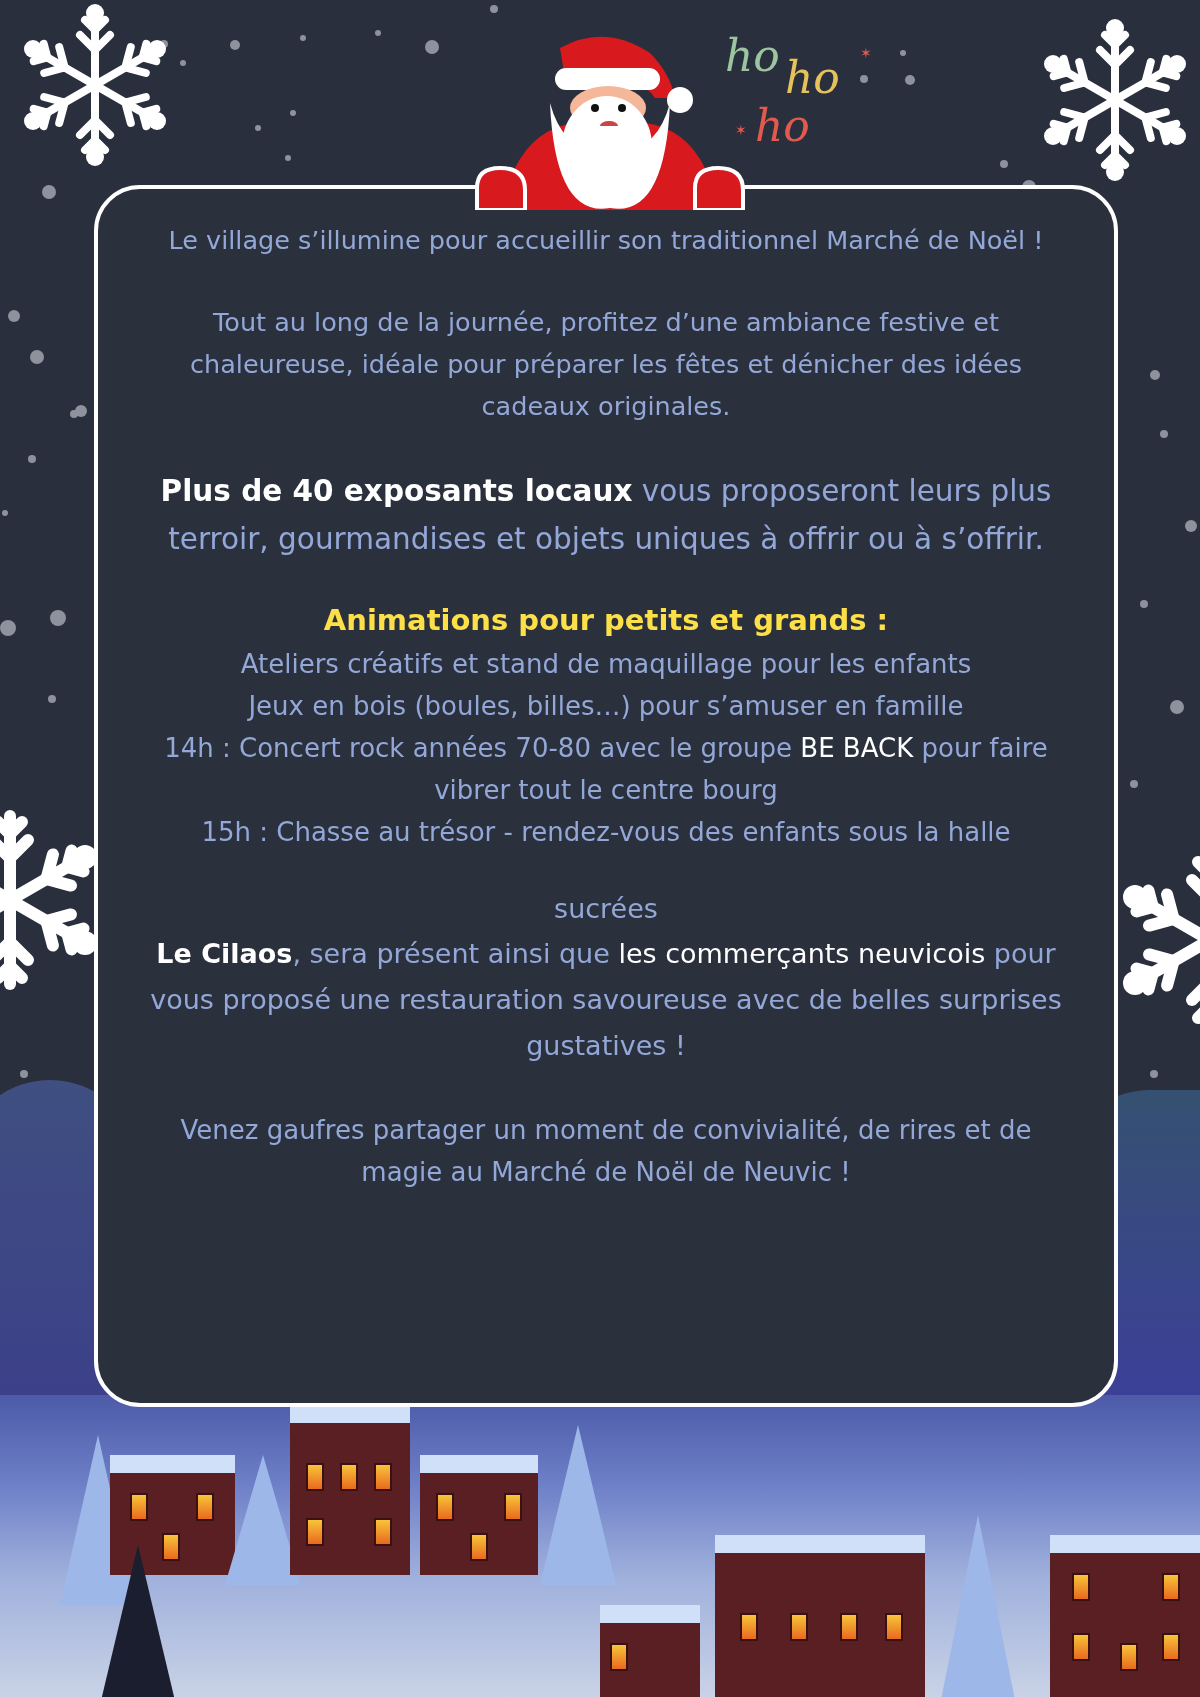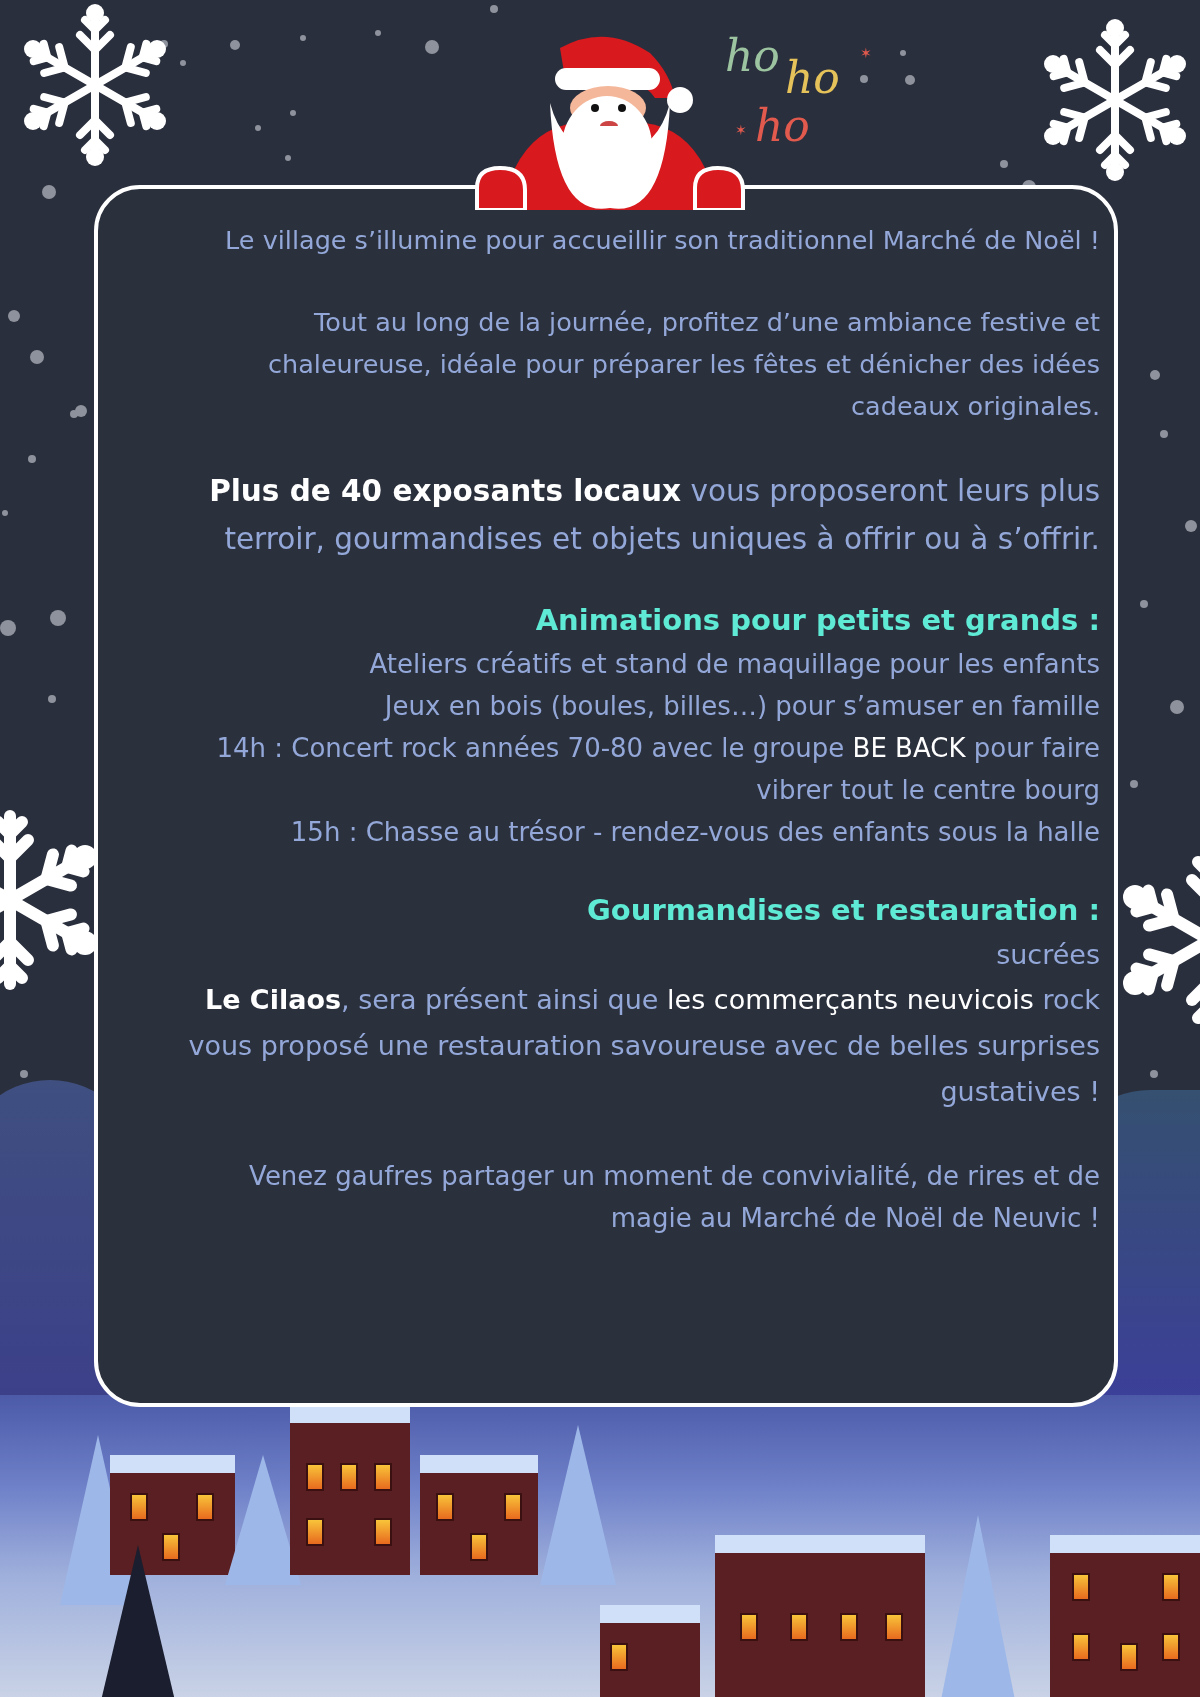--- a/index.html
+++ b/index.html
@@ -38,30 +38,30 @@
   }
   .tree.dark { border-bottom-color: #1a1e2e; }
 
   
   .card {
     position: absolute; left: 94px; top: 185px; width: 1024px; height: 1222px;
     background: #2b303d;
     border: 4px solid #ffffff;
     border-radius: 46px;
     padding: 30px 14px 0 14px;
-    text-align: right;
+    text-align: center;
     color: #93a8d8;
     z-index: 3;
   }
   .p { font-size: 25.5px; line-height: 42px; }
   .p.big { font-size: 29.5px; line-height: 48px; }
   .p.list { font-size: 26px; line-height: 42px; }
   .w { color: #ffffff; }
   .b { font-weight: bold; }
-  .heading { color: #5eead4; font-weight: bold; font-size: 29px; line-height: 46px; }
+  .heading { color: #fde047; font-weight: bold; font-size: 29px; line-height: 46px; }
   .blueb { color: #8fb0e8; font-weight: bold; }
   .gap { height: 40px; }
   .gap-s { height: 34px; }
 
   
   .snowflake { position: absolute; z-index: 2; }
   .santa { position: absolute; left: 455px; top: 28px; width: 310px; height: 182px; z-index: 5; }
   .hoho { position: absolute; left: 725px; top: 30px; z-index: 5; text-decoration: underline; }
 </style>
 </head>
@@ -263,22 +263,21 @@
   <div class="gap-s"></div>
 
   <p class="heading">Animations pour petits et grands :</p>
   <p class="p list">Ateliers créatifs et stand de maquillage pour les enfants</p>
   <p class="p list">Jeux en bois (boules, billes…) pour s’amuser en famille</p>
   <p class="p list"><span>14h : Concert rock années 70-80 avec le groupe </span><span class="w">BE BACK</span><span> pour faire</span></p>
   <p class="p list">vibrer tout le centre bourg</p>
   <p class="p list">15h : Chasse au trésor - rendez-vous des enfants sous la halle</p>
   <div class="gap-s"></div>
 
-  <p class="heading">Gourmandises et restauration :</p>
   <p class="p big" style="font-size:27px;line-height:44px;">sucrées</p>
-  <p class="p big" style="font-size:27px;line-height:46px;"><span class="w b">Le Cilaos</span><span>, sera présent ainsi que </span><span class="w">les commerçants neuvicois</span><span> rock</span></p>
+  <p class="p big" style="font-size:27px;line-height:46px;"><span class="w b">Le Cilaos</span><span>, sera présent ainsi que </span><span class="w">les commerçants neuvicois</span><span> pour</span></p>
   <p class="p big" style="font-size:27px;line-height:46px;">vous proposé une restauration savoureuse avec de belles surprises</p>
   <p class="p big" style="font-size:27px;line-height:46px;">gustatives !</p>
   <div class="gap"></div>
 
   <p class="p" style="font-size:26px;">Venez gaufres partager un moment de convivialité, de rires et de</p>
   <p class="p" style="font-size:26px;">magie au Marché de Noël de Neuvic !</p>
 </div>
 
 </body></html>

